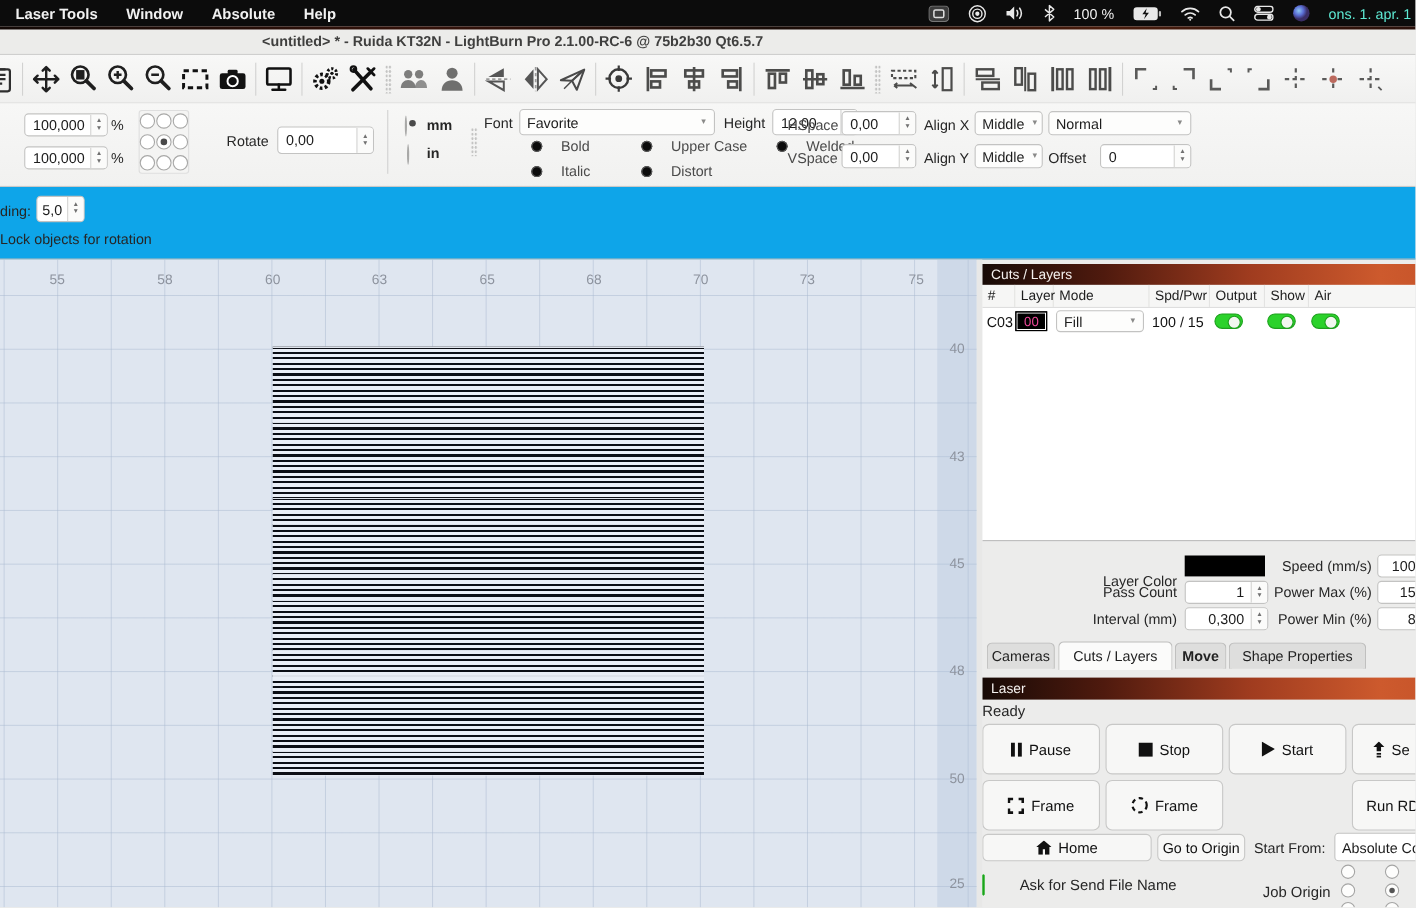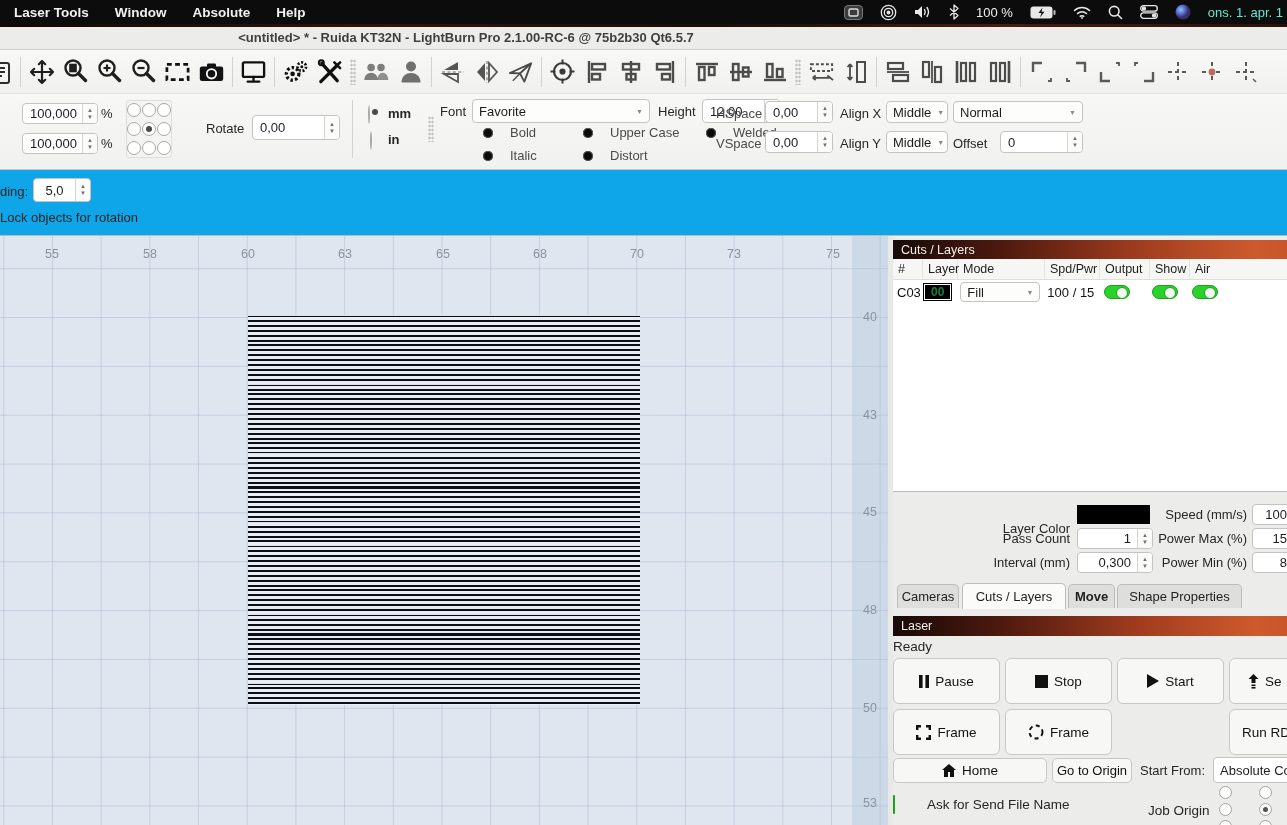--- a/index.html
+++ b/index.html
@@ -74,21 +74,21 @@
                repeating-linear-gradient(180deg, rgba(233,238,246,0.95) 0 1px, transparent 1px 23px),
                repeating-linear-gradient(180deg, #0b0e15 0 2px, #e9eef6 2px 4.9px); }
 
   
   .rpanel { left:893px; top:240px; width:394px; height:585px; background:#ececeb; overflow:hidden; }
   .grad-hdr { background:linear-gradient(90deg,#170a06,#4f1a0e 28%,#a03c1f 62%,#cd5a2d 92%,#c9562b);
               color:#f4f0ee; font-size:12.5px; display:flex; align-items:center; padding-left:8px; }
   .cl-cols { display:flex; align-items:center; font-size:12.5px; color:#1d1d1d; background:#f6f6f5;
              border-bottom:1px solid #dedede; }
   .cl-cols span { border-right:1px solid #e3e3e2; display:flex; align-items:center; padding-left:5px; height:100%; }
-  .layerchip { background:#000; color:#15803d; font-size:12px; font-weight:700; border:1px solid #000;
+  .layerchip { background:#000; color:#ec4899; font-size:12px; font-weight:400; border:1px solid #000;
                box-shadow:0 0 0 1px #fff inset; padding:1px 7px; }
   .tabbtn { position:absolute; top:0; height:24px; background:#dededd; border:1px solid #bdbdbc; border-bottom:none;
             border-radius:5px 5px 0 0; font-size:13px; color:#222; display:flex; align-items:center; justify-content:center; }
   .tabbtn.active { background:#fbfbfa; height:26px; top:-1px; z-index:2; }
   .lbtn { position:absolute; background:#f7f7f6; border:1px solid #c8c8c7; border-radius:6px;
           display:flex; align-items:center; justify-content:center; gap:6px; font-size:13.5px; color:#111; }
   .jradio { position:absolute; width:13px; height:13px; border-radius:50%; border:1px solid #a5a5a4; background:#fdfdfc; }
   .jradio.sel::after { content:""; position:absolute; left:3px; top:3px; width:5px; height:5px; border-radius:50%; background:#555; }
 </style>
 </head>
@@ -505,21 +505,21 @@
       </div>
     <span class="abs lbl" style="left:953px;top:42px;">Offset</span>
     <div class="abs spinbox" style="left:1000px;top:37px;width:83px;height:22px;">
       <span class="val">0</span>
         <span class="btns"></span>
       </div>
   </div>
 
   <div class="abs optionstrip">
     <span class="abs lbl" style="left:0px;top:14px;">ding:</span>
-    <div class="abs spinbox" style="left:33px;top:8px;width:58px;height:24px;">
+    <div class="abs spinbox" style="left:33px;top:8px;width:44px;height:24px;">
       <span class="val ctr">5,0</span>
         <span class="btns"></span>
       </div>
     <span class="abs lbl" style="left:0px;top:40px;">Lock objects for rotation</span>
   </div>
 
   <div class="abs canvas">
     <div class="rband"></div>
     <span class="rul" style="left:45px;top:11px;">55</span>
     <span class="rul" style="left:143px;top:11px;">58</span>
@@ -528,21 +528,21 @@
     <span class="rul" style="left:436px;top:11px;">65</span>
     <span class="rul" style="left:533px;top:11px;">68</span>
     <span class="rul" style="left:630px;top:11px;">70</span>
     <span class="rul" style="left:727px;top:11px;">73</span>
     <span class="rul" style="left:826px;top:11px;">75</span>
     <span class="rul vr" style="left:851px;top:74px;">40</span>
     <span class="rul vr" style="left:851px;top:172px;">43</span>
     <span class="rul vr" style="left:851px;top:269px;">45</span>
     <span class="rul vr" style="left:851px;top:367px;">48</span>
     <span class="rul vr" style="left:851px;top:465px;">50</span>
-    <span class="rul vr" style="left:851px;top:560px;">53</span>
+    <span class="rul vr" style="left:851px;top:560px;">25</span>
     <div class="scanobj"></div>
   </div>
   <div class="abs" style="left:888px;top:236px;width:5px;height:589px;background:#e8e8e7;"></div>
 
   <div class="abs rpanel">
 
     
     <div class="abs grad-hdr" style="left:0;top:0;width:394px;height:19px;">
       <span>Cuts / Layers</span>
       </div>

